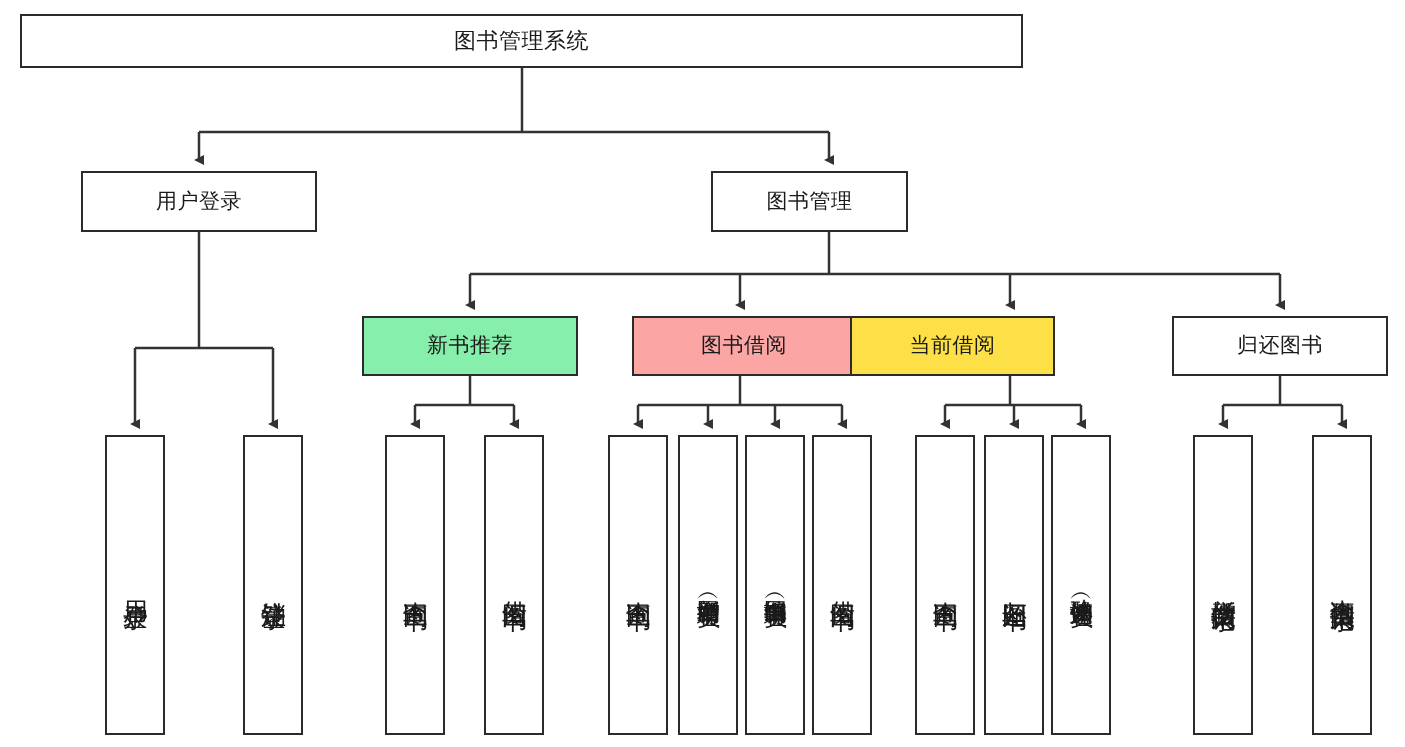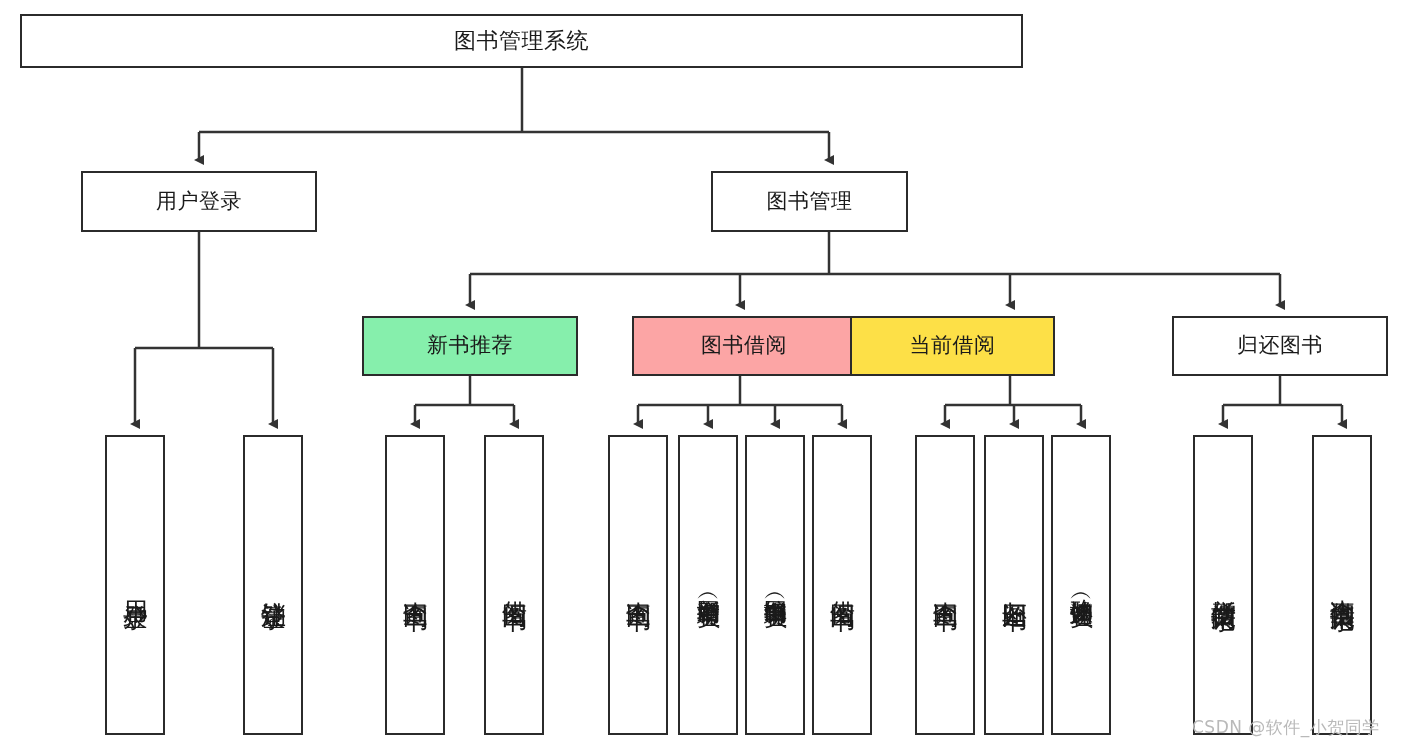--- a/index.html
+++ b/index.html
@@ -186,15 +186,14 @@
   <div class="node vert narrow" style="left: 1051px; top: 435px; width: 60px; height: 300px; border-color: rgb(43, 43, 43); background: rgb(255, 255, 255);">
     <span class="lbl" style="color: rgb(26, 26, 26);">确认归还（管理员）</span>
   </div>
   <div class="node vert" style="left: 1193px; top: 435px; width: 60px; height: 300px; border-color: rgb(43, 43, 43); background: rgb(255, 255, 255);">
     <span class="lbl" style="color: rgb(26, 26, 26);">新增借阅记录</span>
   </div>
   <div class="node vert" style="left: 1312px; top: 435px; width: 60px; height: 300px; border-color: rgb(43, 43, 43); background: rgb(255, 255, 255);">
     <span class="lbl" style="color: rgb(26, 26, 26);">查询借阅记录</span>
   </div>
 
-  <div class="watermark" style="left: 1192px; top: 716px; color: rgb(185, 185, 185);">CSDN @软件_小贺同学</div>
 
 </div>
 
 </body></html>

